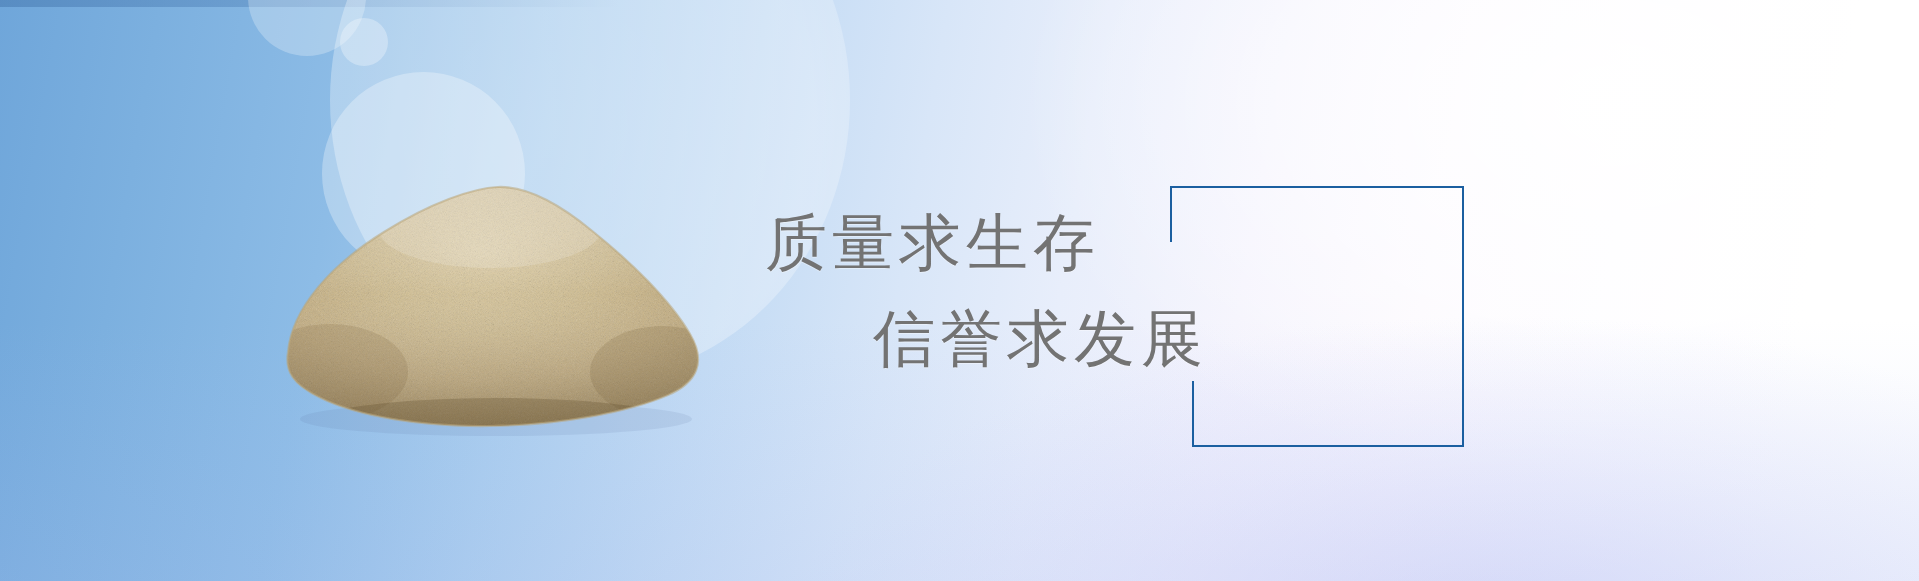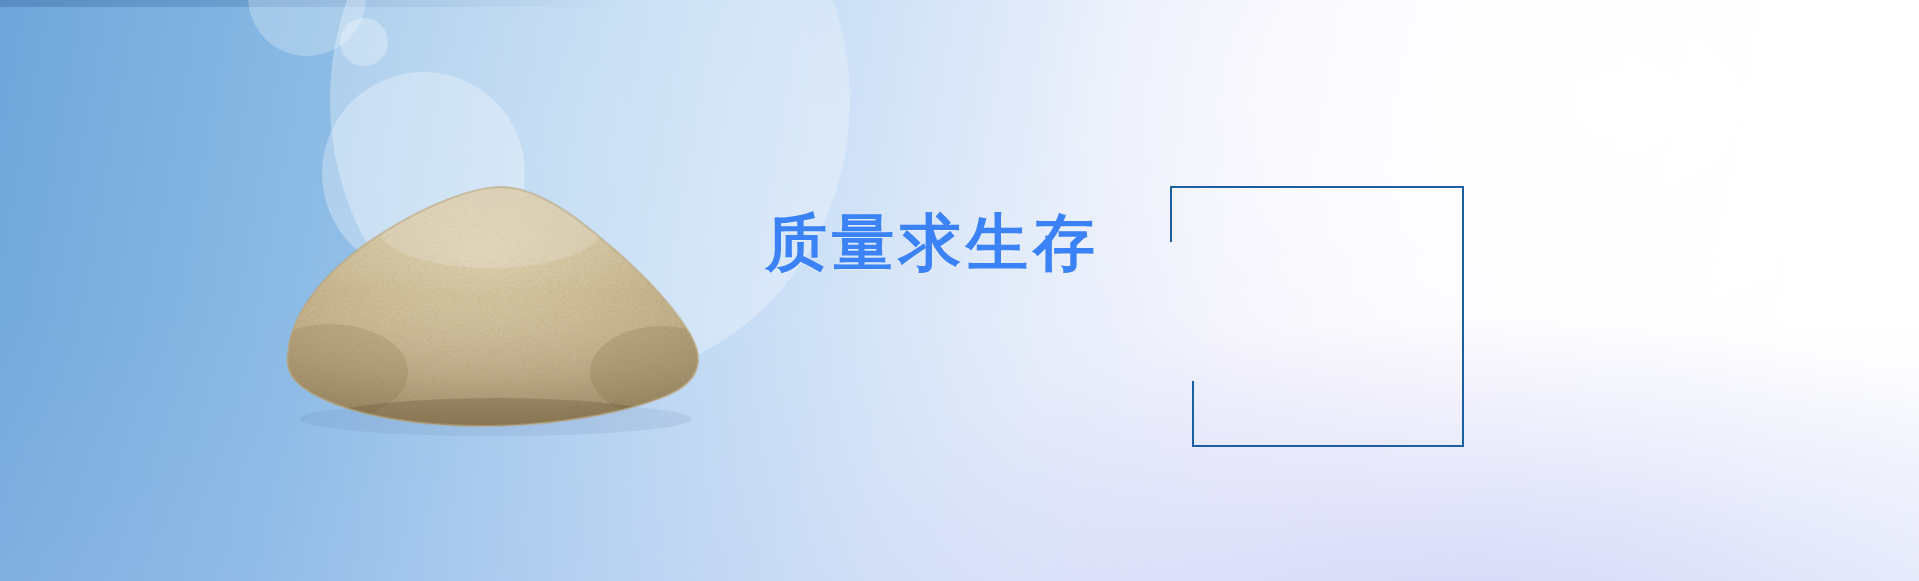--- a/index.html
+++ b/index.html
@@ -117,24 +117,24 @@
   
   .headline {
     position: absolute;
     left: 745px;
     top: 186px;
     width: 720px;
     height: 262px;
   }
   .line {
     font-size: 62px;
-    font-weight: 700;
+    font-weight: 400;
     letter-spacing: 5px;
     line-height: 1.0;
-    color: #3b82f6;
+    color: #737373;
     white-space: nowrap;
     text-shadow: 0 1px 0 rgba(255,255,255,0.35);
   }
   .line-1 { position: absolute; left: 20px;  top: 26px; }
   .line-2 { position: absolute; left: 128px; top: 122px; }
 
   
   .frame {
     position: absolute;
     left: 1170px;
@@ -257,20 +257,21 @@
                C 372 85, 412 124, 432 158
                C 448 185, 440 206, 410 219
                C 368 237, 300 249, 232 250
                C 163 251, 100 240, 63 222
                C 34 208, 27 195, 30 176 Z" fill="none" stroke="rgba(186,166,122,0.55)" stroke-width="2.2"></path>
     </svg>
   </div>
 
   <div class="headline">
     <div class="line line-1">质量求生存</div>
+    <div class="line line-2">信誉求发展</div>
   </div>
 
   <div class="frame">
     <div class="fr-top"></div>
     <div class="fr-right"></div>
     <div class="fr-bottom"></div>
     <div class="fr-left-top"></div>
     <div class="fr-left-bottom"></div>
   </div>
 

